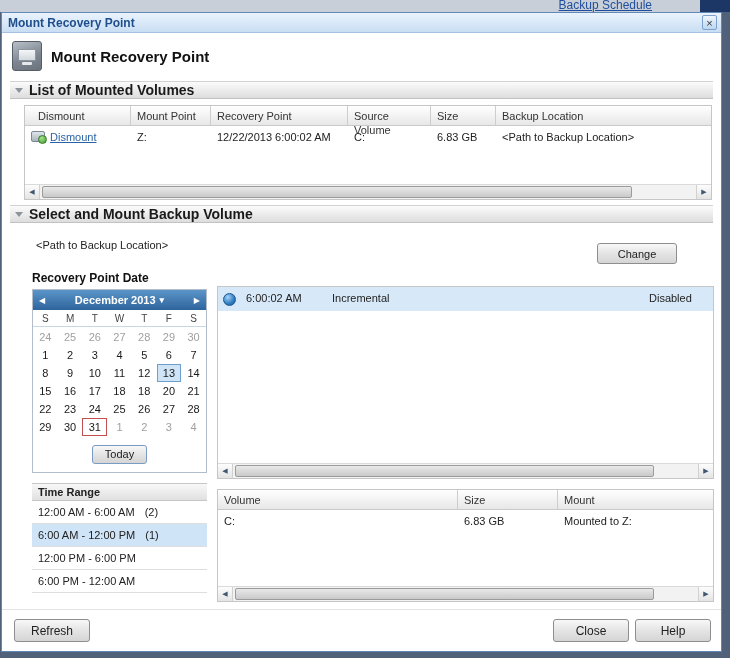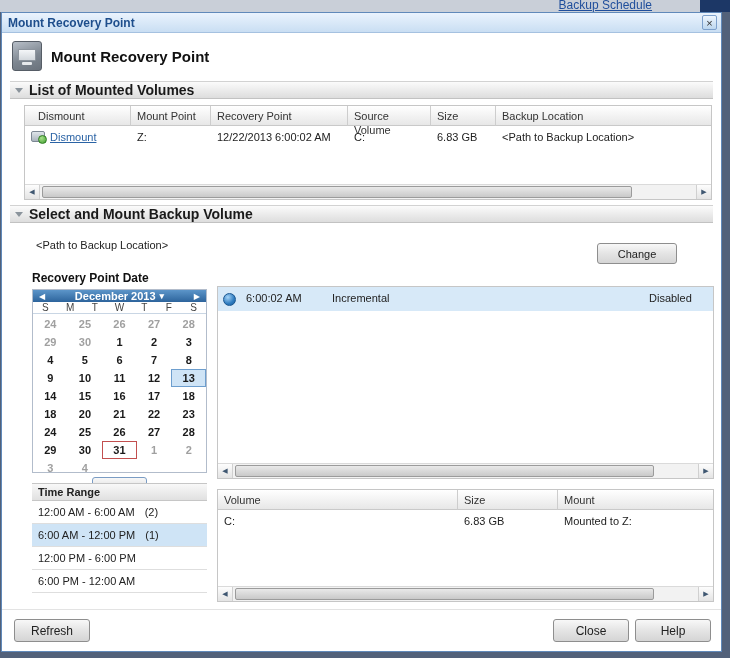--- a/index.html
+++ b/index.html
@@ -93,21 +93,21 @@
   .calendar { position:absolute; top:256px; left:30px; width:175px; height:184px;
     border:1px solid #b2bccb; background:#fff; display:flex; flex-direction:column; }
   .cal-head { height:20px; background:linear-gradient(#5c95c9,#2d649c); display:flex;
     align-items:center; justify-content:space-between; padding:0 6px; color:#fff; }
   .cal-nav { font-size:8px; color:#fff; cursor:pointer; }
   .cal-month { font-size:11px; font-weight:bold; cursor:pointer; display:flex; align-items:center; gap:4px; }
   .cal-dd { font-size:9px; }
   .cal-dow { display:grid; grid-template-columns:repeat(7,1fr); height:17px;
     border-bottom:1px solid #c9d6e4; align-items:center; }
   .dow-cell { text-align:center; font-size:10px; color:#444; }
-  .cal-grid { display:grid; grid-template-columns:repeat(5,1fr); grid-auto-rows:18px; padding-top:1px;font-weight:bold; }
+  .cal-grid { display:grid; grid-template-columns:repeat(7,1fr); grid-auto-rows:18px; padding-top:1px; }
   .day-cell { text-align:center; font-size:11px; line-height:16px; color:#1a1a1a;
     border:1px solid transparent; cursor:pointer; }
   .day-cell.muted { color:#a0a0a0; }
   .day-cell.selected { background:#cfe4f6; border-color:#6d9ece; }
   .day-cell.today { border-color:#c24f4f; }
   .cal-today-row { flex:1; display:flex; align-items:center; justify-content:center; }
   .btn.today { height:19px; padding:0 12px; border-color:#7a9cc4; }
 
   
   .time-range { position:absolute; top:450px; left:30px; width:175px; }

